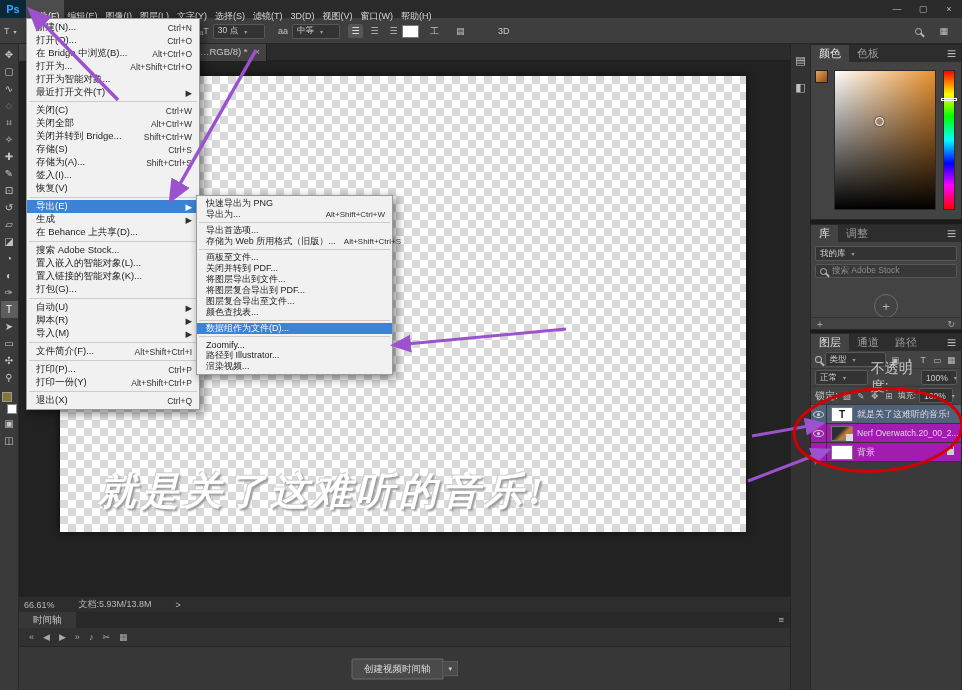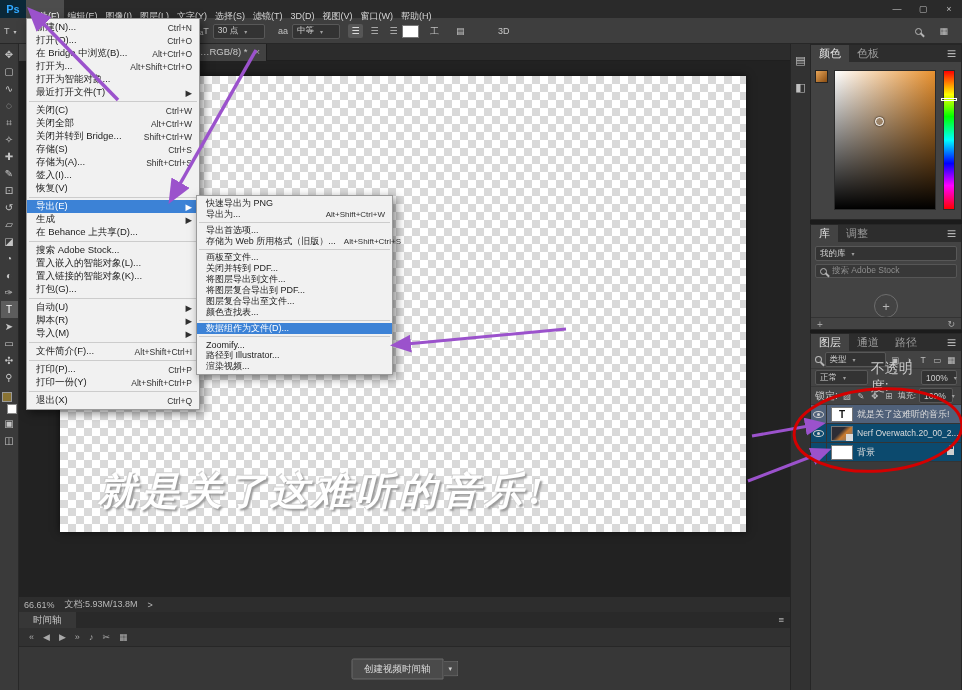--- a/index.html
+++ b/index.html
@@ -39,21 +39,21 @@
   .tabbar{position:absolute;left:19px;top:44px;width:771px;height:17px;background:#2c2c2c;border-bottom:1px solid #1f1f1f;z-index:3}
   .doc-tab{position:absolute;left:0;top:0;height:17px;width:248px;background:#424242;color:#c9c9c9;font-size:9.5px;line-height:16px;text-align:right;padding-right:6px;border-right:1px solid #1f1f1f;white-space:nowrap}
   .doc-tab .close{margin-left:7px;color:#aeaeae}
   .canvas-area{position:absolute;left:19px;top:61px;width:771px;height:536px;background:#222;z-index:1}
   .canvas{position:absolute;left:41px;top:15px;width:686px;height:456px;background-color:#fff;
     background-image:linear-gradient(45deg,#d9d9d9 25%,transparent 25%,transparent 75%,#d9d9d9 75%),
                      linear-gradient(45deg,#d9d9d9 25%,transparent 25%,transparent 75%,#d9d9d9 75%);
     background-size:16px 16px;background-position:0 0,8px 8px;box-shadow:0 0 8px rgba(0,0,0,.6)}
   .canvas-text{position:absolute;left:38px;top:390px;width:620px;font-family:"Liberation Serif","DejaVu Serif",serif;font-style:italic;font-weight:bold;font-size:38px;letter-spacing:5px;color:#fff;text-shadow:2px 2px 2px #9a9a9a,-1px -1px 0 #cfcfcf;white-space:nowrap}
 
-  .statusbar{position:absolute;left:19px;top:597px;width:771px;height:15px;background:#2d2d2d;color:#b9b9b9;font-size:9px;display:flex;align-items:center;gap:10px;padding-left:5px;z-index:3}
+  .statusbar{position:absolute;left:19px;top:597px;width:771px;height:15px;background:#2d2d2d;color:#b9b9b9;font-size:9px;display:flex;align-items:center;gap:24px;padding-left:5px;z-index:3}
 
   
   .timeline{position:absolute;left:19px;top:612px;width:771px;height:78px;background:#373737;z-index:3}
   .tl-tabbar{height:16px;background:#292929;display:flex;color:#c6c6c6;font-size:9.5px}
   .tl-tab{background:#373737;padding:0 14px;line-height:16px}
   .tl-menu{margin-left:auto;color:#a9a9a9;padding:0 6px;line-height:16px}
   .tl-controls{height:19px;background:#313131;border-bottom:1px solid #272727;display:flex;align-items:center;gap:9px;padding:0 10px;color:#a9a9a9;font-size:9px}
   .tl-body{position:relative;height:43px}
   .tl-create{position:absolute;left:50%;top:50%;transform:translate(-50%,-50%);display:flex;align-items:center}
   .tl-create .main{background:#4a4a4a;border:1px solid #6a6a6a;color:#dcdcdc;font-size:9.5px;padding:3px 12px;border-radius:2px 0 0 2px}
@@ -87,21 +87,21 @@
   .lib-search{position:absolute;left:4px;top:22px;right:4px;height:14px;background:#383838;border:1px solid #565656;border-radius:2px;display:flex;align-items:center;gap:5px;padding:0 4px;color:#8e8e8e;font-size:8.5px}
   .lib-circle{position:absolute;left:50%;top:52px;transform:translateX(-50%);width:24px;height:24px;border:1px solid #6d6d6d;border-radius:50%;color:#b5b5b5;font-size:13px;display:flex;align-items:center;justify-content:center}
   .lib-foot{position:absolute;left:0;bottom:0;right:0;height:13px;border-top:1px solid #333;display:flex;align-items:center;padding:0 6px;color:#a5a5a5;font-size:10px}
   .lib-foot .right{margin-left:auto;font-size:9px}
 
   
   .layers-panel{top:333px;height:357px}
   .lp-row{display:flex;align-items:center;height:18px;padding:0 4px;gap:3px;border-bottom:1px solid #393939;color:#c9c9c9;font-size:8.5px}
   .lp-icons{display:flex;gap:2px}
   .lp-ic{width:12px;height:13px;display:flex;align-items:center;justify-content:center;color:#bdbdbd;font-size:8.5px}
-  .layer-row{display:flex;align-items:center;height:19px;border-bottom:1px solid #343434;background:#0c4a6e;color:#dcdcdc;font-size:9px;gap:4px}
+  .layer-row{display:flex;align-items:center;height:19px;border-bottom:1px solid #343434;background:#a21caf;color:#dcdcdc;font-size:9px;gap:4px}
   .layer-row.active{background:#50617a}
   .eye-cell{width:16px;height:19px;border-right:1px solid #343434;display:flex;align-items:center;justify-content:center;flex:none}
   .eye{width:11px;height:7px;border:1px solid #cfcfcf;border-radius:50%;position:relative;display:inline-block}
   .eye:after{content:"";position:absolute;left:3px;top:1.5px;width:3px;height:3px;background:#cfcfcf;border-radius:50%}
   .thumb{width:22px;height:15px;flex:none;border:1px solid #777;display:flex;align-items:center;justify-content:center}
   .thumb-text{background:#fff;color:#111;font-size:10px;font-weight:bold}
   .thumb-video{background:linear-gradient(135deg,#2d2d35 40%,#c97a2e 60%,#777 100%);position:relative}
   .thumb-video .badge{position:absolute;right:-1px;bottom:-1px;width:7px;height:7px;background:#dcdcdc;color:#222;font-size:5px;line-height:7px;text-align:center}
   .thumb-white{background:#fff}
   .layer-name{white-space:nowrap;overflow:hidden;text-overflow:ellipsis}

